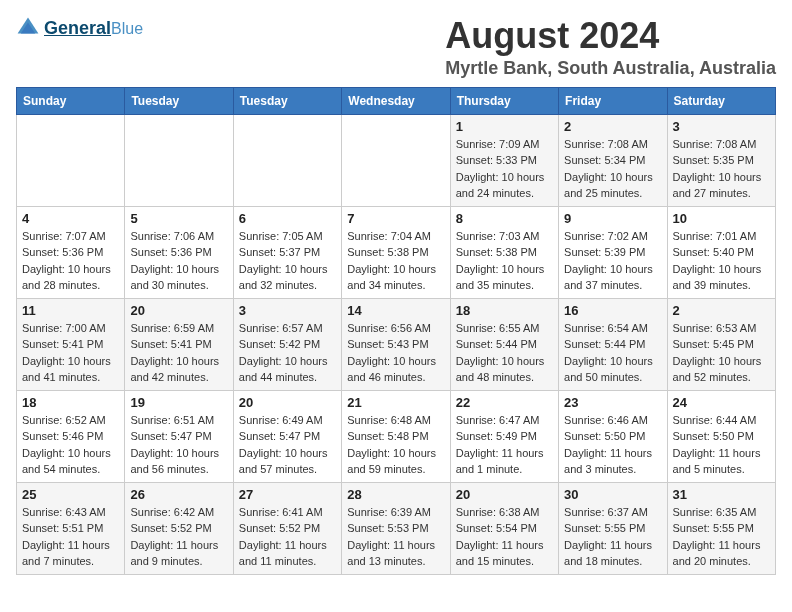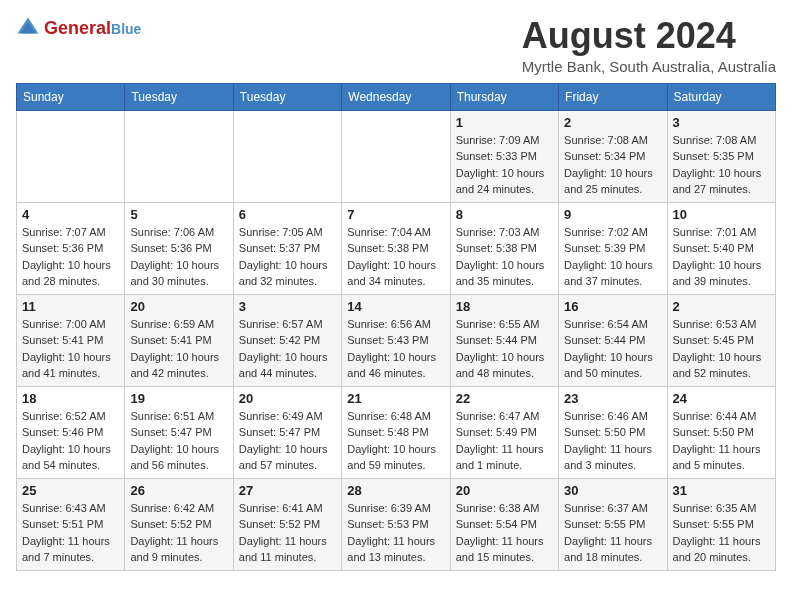--- a/index.html
+++ b/index.html
@@ -17,58 +17,60 @@
       margin-bottom: 8px;
     }
     .logo {
       display: flex;
       align-items: center;
       gap: 4px;
     }
     .logo-text-general {
       font-size: 18px;
       font-weight: bold;
-      color: #b91c1c;
+      color: #0c4a6e;
+      text-decoration: underline;
     }
     .logo-text-blue {
-      font-size: 14px;
-      font-weight: bold;
+      font-size: 16px;
+      font-weight: normal;
       color: #4a90c4;
       margin-top: 42px;
     }
     .logo-icon {
       width: 24px;
       height: 24px;
     }
     .title-block {
       text-align: left;
     }
     .main-title {
       font-size: 36px;
       font-weight: bold;
       color: #333;
       line-height: 1.1;
     }
     .subtitle {
-      font-size: 15px;
+      font-size: 18px;
       color: #555;
       margin-top: 2px;
+      font-weight: bold;
     }
     table {
       width: 100%;
       border-collapse: collapse;
       font-size: 11px;
     }
     thead tr th {
       background-color: #3a7abf;
       color: #fff;
       text-align: left;
       padding: 6px 6px;
       font-size: 12px;
-      font-weight: normal;
+      font-weight: bold;
       border: 1px solid #2a5a9f;
     }
     tbody tr td {
       border: 1px solid #ccc;
       vertical-align: top;
       padding: 4px 5px;
       height: 78px;
       background: #fff;
     }
     tbody tr:nth-child(odd) td {

